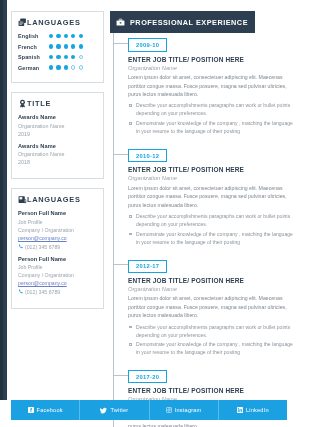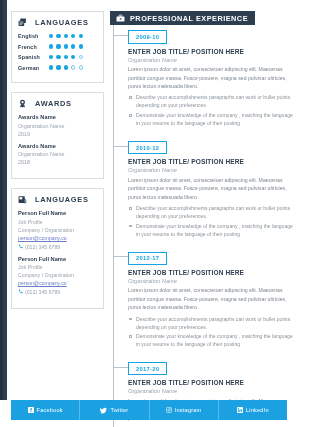--- a/index.html
+++ b/index.html
@@ -39,21 +39,21 @@
   .card {
     background: #ffffff;
     border: 1px solid #d7dde3;
     box-sizing: border-box;
     width: 93px;
     padding: 6px 6px 7px 6px;
     margin-bottom: 9px;
   }
   .card-head {
     display: flex;
-    gap: 8px;
+    gap: 0;
     margin-bottom: 6px;
   }
   .card-head .ttl {
     font-size: 7.4px;
     letter-spacing: 0.7px;
     color: #2d3e50;
     font-weight: bold;
   }
   .sec-icon { flex: 0 0 auto; line-height: 0; }
 
@@ -111,21 +111,21 @@
   }
 
   
   .main {
     position: absolute;
     left: 110px; top: 11px;
     width: 180px;
   }
   .main-head {
     background: #2d3e50;
-    height: 14px;
+    height: 22px;
     display: flex;
     align-items: center;
     gap: 5px;
     padding: 0 6px;
     box-sizing: border-box;
     width: 145px;
   }
   .main-head .ttl {
     color: #ffffff;
     font-size: 7.3px;
@@ -301,21 +301,21 @@
 
     <div class="card">
       <div class="card-head">
         <span class="sec-icon">
           <svg width="9" height="9" viewBox="0 0 16 16">
             <circle cx="8" cy="5.6" r="4.4" fill="#2d3e50"></circle>
             <circle cx="8" cy="5.6" r="2" fill="#ffffff"></circle>
             <path d="M5.3 9.3 L3.4 15 L6 13.6 L8 15 L10 13.6 L12.6 15 L10.7 9.3 Z" fill="#2d3e50"></path>
           </svg>
         </span>
-        <span class="ttl">AWARDS</span>
+        <span class="ttl">TITLE</span>
       </div>
       <div>
         <div class="award-item">
           <div class="a-name">Awards Name</div>
           <div class="a-org">Organization Name</div>
           <div class="a-year">2019</div>
         </div>
         <div class="award-item">
           <div class="a-name">Awards Name</div>
           <div class="a-org">Organization Name</div>

